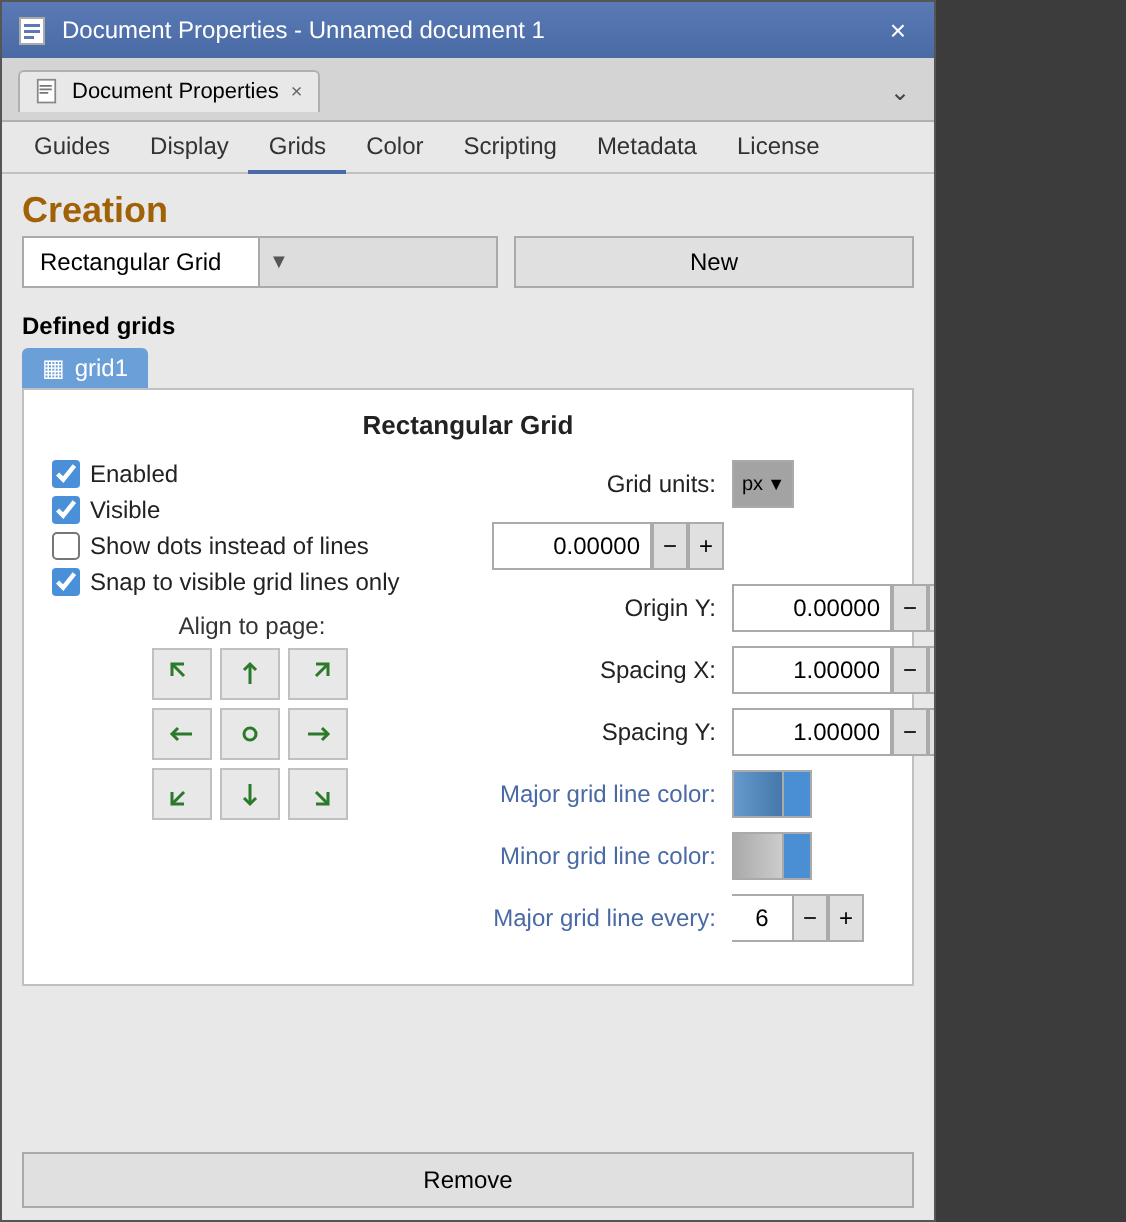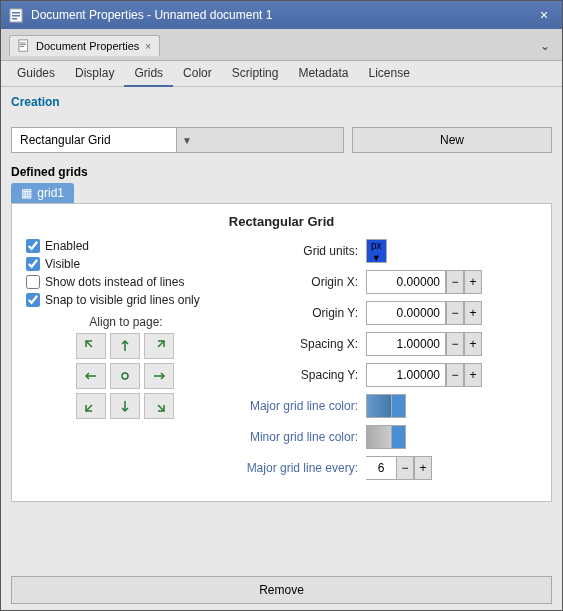--- a/index.html
+++ b/index.html
@@ -1,18 +1,18 @@
 <!DOCTYPE html>
 <html><head>
   <meta charset="utf-8">
   <style>
     * { box-sizing: border-box; margin: 0; padding: 0; }
     body { font-family: 'Segoe UI', Arial, sans-serif; font-size: 12px; background: #3c3c3c; width: 563px; height: 611px; overflow: hidden; }
 
-    .window { width: 563px; height: 611px; background: #e8e8e8; display: flex; flex-direction: column; border: 1px solid #555; }
+    .window { width: 468px; height: 611px; background: #e8e8e8; display: flex; flex-direction: column; border: 1px solid #555; }
 
     .title-bar {
       background: linear-gradient(to bottom, #5a7ab5, #4a6aa5);
       color: white;
       height: 28px;
       display: flex;
       align-items: center;
       padding: 0 8px;
       flex-shrink: 0;
     }
@@ -50,21 +50,21 @@
       flex-shrink: 0;
     }
     .nav-tab {
       padding: 5px 10px; font-size: 12px; cursor: pointer; color: #333;
       border-bottom: 2px solid transparent; margin-bottom: -1px;
     }
     .nav-tab.active { border-bottom: 2px solid #4a6aa5; color: #333; font-weight: normal; }
 
     .content { flex: 1; background: #e8e8e8; padding: 8px 10px; overflow-y: auto; }
 
-    .section-title { font-weight: bold; font-size: 12px; margin-bottom: 18px; color: #0369a1; }
+    .section-title { font-weight: bold; font-size: 18px; margin-bottom: 2px; color: #a16207; }
 
     .creation-row { display: flex; align-items: center; gap: 8px; margin-bottom: 12px; }
     .dropdown-select {
       flex: 1; height: 26px; background: white; border: 1px solid #aaa;
       display: flex; align-items: center; padding: 0 8px;
       cursor: pointer; font-size: 12px; position: relative;
     }
     .dropdown-select span { flex: 1; }
     .dropdown-arrow { font-size: 10px; color: #555; background: #ddd; padding: 4px 5px; border-left: 1px solid #aaa; height: 100%; display: flex; align-items: center; margin-right: -8px; }
     .new-btn {
@@ -107,21 +107,21 @@
     .field-label { width: 120px; font-size: 12px; color: #222; text-align: right; padding-right: 8px; }
     .field-label.blue { color: #4a6aa5; }
     .field-input {
       flex: 1; height: 24px; border: 1px solid #aaa; background: white;
       padding: 0 5px; font-size: 12px; display: flex; align-items: center;
     }
     .field-input input { border: none; outline: none; width: 100%; font-size: 12px; text-align: right; }
 
     .color-swatch { width: 40px; height: 24px; border: 1px solid #aaa; cursor: pointer; overflow: hidden; display: flex; }
 
-    .units-select { height: 24px; border: 1px solid #aaa; background: #1d4ed8; display: flex; align-items: center; padding: 0 4px; cursor: pointer; font-size: 12px; gap: 2px; flex-direction: column; }
+    .units-select { height: 24px; border: 1px solid #aaa; background: #a3a3a3; display: flex; align-items: center; padding: 0 4px; cursor: pointer; font-size: 12px; gap: 2px; }
     .units-select span { font-size: 10px; }
 
     .remove-row { padding: 6px 10px; }
     .remove-btn {
       width: 100%; height: 28px; background: #e0e0e0; border: 1px solid #aaa;
       cursor: pointer; font-size: 12px; display: flex; align-items: center; justify-content: center;
     }
 
     .stepper-inline { display: flex; align-items: center; }
     .stepper-minus, .stepper-plus {
@@ -279,21 +279,20 @@
 
           <div class="field-row">
             <div class="field-label">Grid units:</div>
             <div class="units-select">
               <span>px</span>
               <span style="font-size:9px;">▼</span>
             </div>
           </div>
 
           <div class="field-row">
-            <div class="field-label">Origin X:</div>
             <div class="stepper-inline">
               <div class="field-input" style="width:80px;">
                 <input type="text" value="0.00000" style="">
               </div>
               <div class="stepper-minus">−</div>
               <div class="stepper-plus">+</div>
             </div>
           </div>
 
           <div class="field-row">

